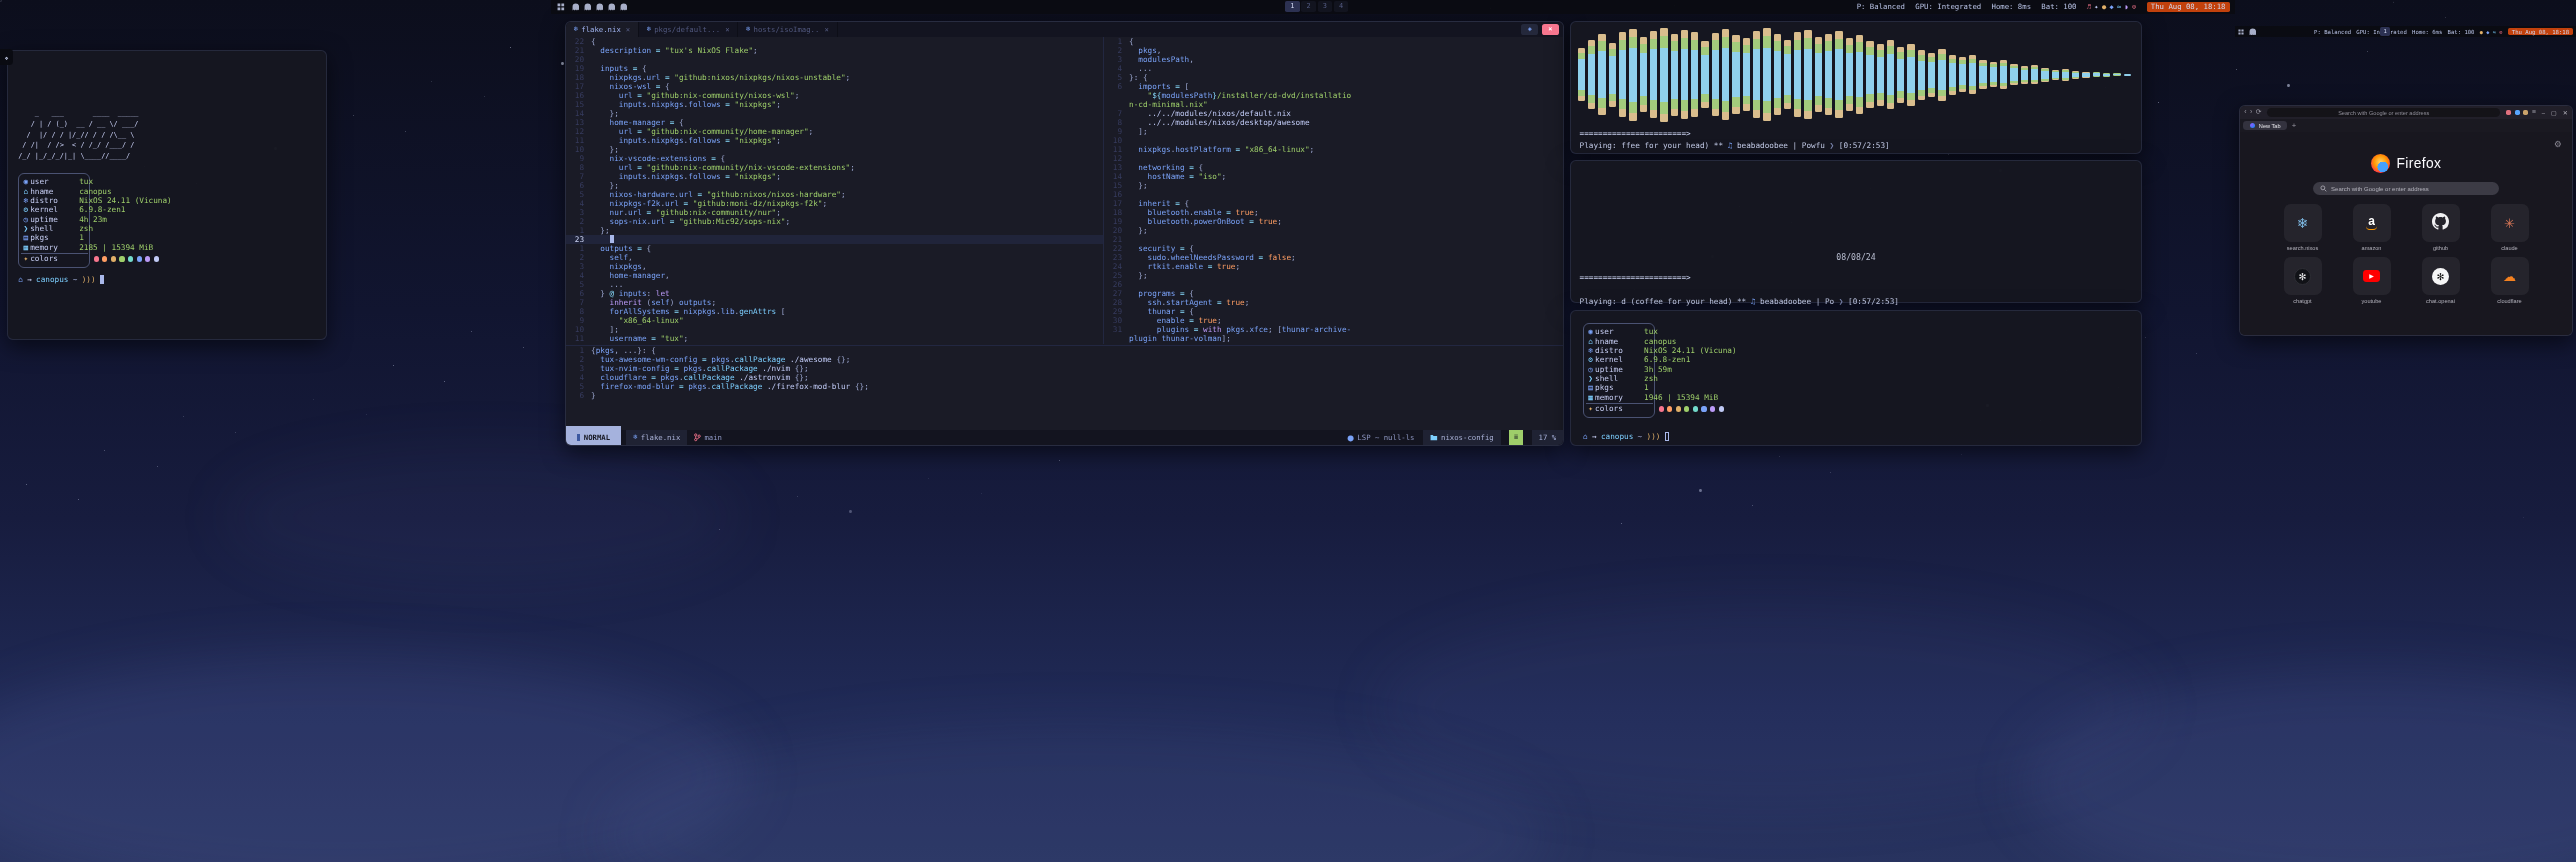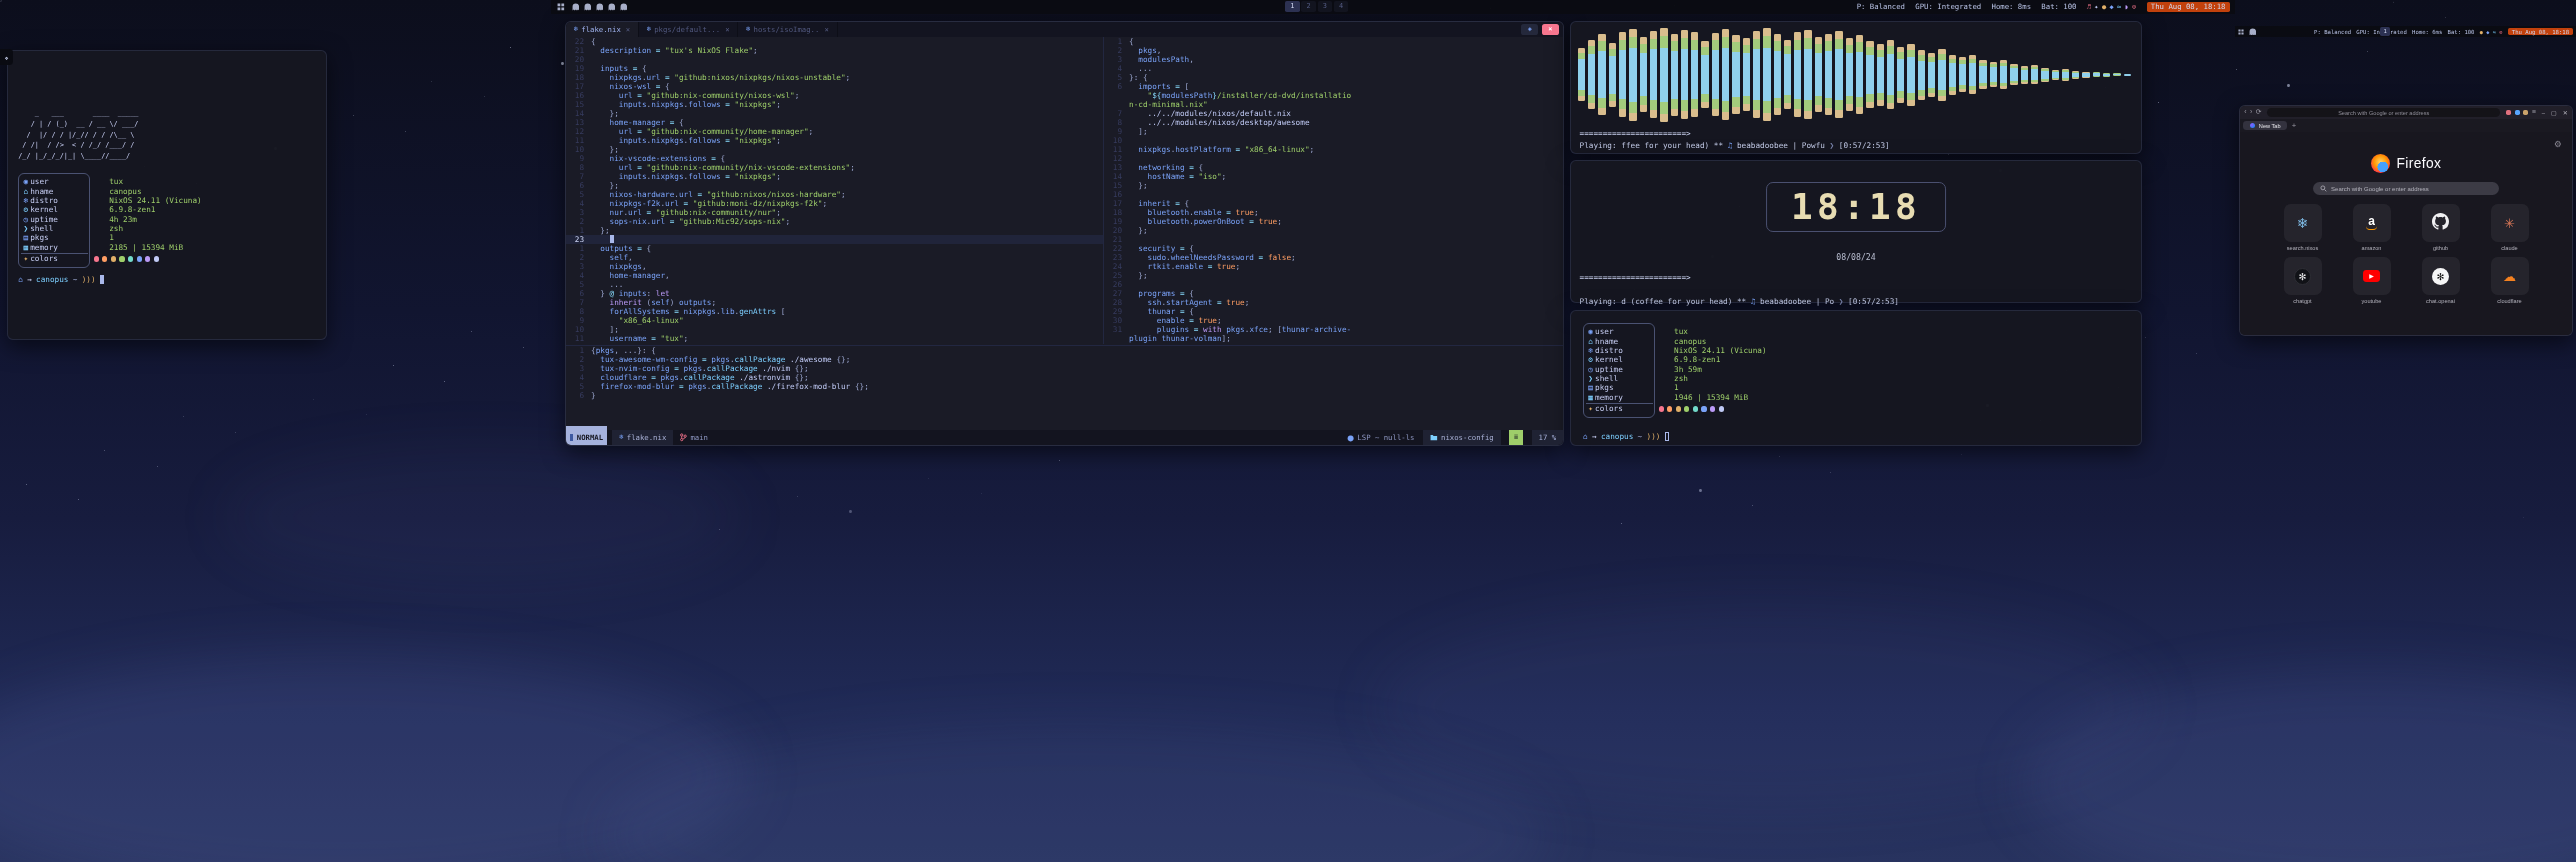--- a/index.html
+++ b/index.html
@@ -44,21 +44,21 @@
   
   .term-left{left:6.9px;top:50px;width:320px;height:290px}
   .ascii{position:absolute;left:10.3px;top:57px;font-size:6.9px;line-height:10.8px;color:#c6cdf2;white-space:pre}
   .fetch{position:absolute}
   .term-left .fetch{left:10.3px;top:122px}
   .fbox{position:absolute;left:0;top:0;width:72px;height:95px;border:0.9px solid #4a5272;border-radius:6px}
   .frows{position:relative;padding-top:4.3px}
   .frow{display:flex;align-items:center;height:9.3px;font-size:7.7px;white-space:pre}
   .fic{flex:none;width:12px;padding-left:5.2px;display:inline-block}
   .flab{flex:none;width:48px;color:#c6cdf2}
-  .fval{margin-left:31px;color:#9ece6a}
+  .fval{margin-left:1px;color:#9ece6a}
   .fsep{width:67px;height:0.9px;background:#4a5272;margin:0.9px 0 0.9px 2.6px}
   .fdots{margin-left:15.5px;display:flex;gap:3.4px;align-items:center}
   .fdot{width:5.2px;height:5.2px;border-radius:50%;display:inline-block}
   .promptline{position:absolute;display:flex;gap:4.3px;align-items:center;font-size:7.7px}
   .term-left .promptline{left:10.3px;top:224px}
   .pr-i{color:#7aa2f7}.pr-a{color:#c6cdf2}.pr-h{color:#7dcfff}.pr-p{color:#9aa5ce}.pr-c{color:#e0af68}
   .pr-cursor{width:4.6px;height:8.2px;background:#a9b8ea;display:inline-block}
   .pr-cursor.hollow{background:transparent;border:0.9px solid #a9b8ea}
 
   .fetch-right{left:1570px;top:310px;width:572px;height:136px}
@@ -86,21 +86,21 @@
   .crow{display:flex;height:9px;line-height:9px;font-size:7.7px;white-space:pre}
   .crow.cline{background:#20243a}
   .gut{flex:none;width:25px;text-align:right;padding-right:6.9px;color:#363b5e}
   .cline .gut{color:#cdd5f5}
   .ccode{white-space:pre}
   .cursor{display:inline-block;width:4.6px;height:7.7px;background:#a9b8ea;vertical-align:-0.9px}
   .t-w{color:#a9b1d6}.t-p{color:#9aa5ce}.t-k{color:#7aa2f7}.t-s{color:#9ece6a}.t-o{color:#89ddff}
   .t-kw{color:#bb9af7}.t-b{color:#ff9e64}.t-fn{color:#7dcfff}.t-pa{color:#c0caf5}
   .t-fg{color:#c3cbe8}.t-note{color:#7aa2f7}.t-dim{color:#7a84ad}
   .statusline{position:absolute;left:0;right:0;bottom:0;height:14.6px;background:#13141f;display:flex;align-items:center;font-size:7.3px;color:#8e97c2;z-index:2}
-  .sl-mode{display:flex;align-items:center;gap:3.4px;background:#a5b2dd;color:#171822;font-weight:bold;height:23px;padding:0 4px}
+  .sl-mode{display:flex;align-items:center;gap:3.4px;background:#a5b2dd;color:#171822;font-weight:bold;height:23px;padding:0 11px}
   .sl-modeblock{width:3.4px;height:7.7px;background:#3d59a1;display:inline-block}
   .sl-chip{display:flex;align-items:center;gap:3.4px;background:#1f2233;height:14.6px;padding:0 6.9px;color:#a9b1d6}
   .sl-branch{display:flex;align-items:center;gap:3.4px;margin-left:6.9px}
   .sl-right{margin-left:auto;display:flex;align-items:center;gap:8.6px}
   .sl-lsp{display:flex;align-items:center;gap:3.4px}
   .sl-lspdot{color:#7aa2f7;font-size:6px}
   .sl-green{background:#9ece6a;color:#14151f;width:13.8px;height:14.6px;display:flex;align-items:center;justify-content:center;font-size:6.9px}
   .sl-pct{background:#1f2233;height:14.6px;display:flex;align-items:center;padding:0 6.9px;color:#aab4de}
 
   
@@ -451,21 +451,20 @@
       <div class="vbar" style="height: 4.8px;"></div>
       <div class="vbar" style="height: 3.9px;"></div>
       <div class="vbar" style="height: 2.9px;"></div>
       <div class="vbar" style="height: 1.9px;"></div>
     </div>
   <div class="vis-progress">=======================&gt;</div>
   <div class="vis-playing" id="vis-playing"><span class="t-fg">Playing: ffee for your head) ** </span><span class="t-note">♫</span><span class="t-fg"> beabadoobee | Powfu </span><span class="t-dim">❯</span><span class="t-fg"> [0:57/2:53]</span></div>
 </div>
 
 <div class="win clockw">
-  <div class="clock-box"><span class="clock-time">18:18</span></div>
   <div class="clock-date">08/08/24</div>
   <div class="vis-progress">=======================&gt;</div>
   <div class="vis-playing" id="clock-playing"><span class="t-fg">Playing: d (coffee for your head) ** </span><span class="t-note">♫</span><span class="t-fg"> beabadoobee | Po </span><span class="t-dim">❯</span><span class="t-fg"> [0:57/2:53]</span></div>
 </div>
 
 <div class="win fetch-right">
   <div class="fetch">
     <div class="fbox"></div>
     <div class="frows" id="fetch-right-rows">
         <div class="frow"><span class="fic" style="color: rgb(122, 162, 247);">◉</span><span class="flab">user</span><span class="fval">tux</span></div>

